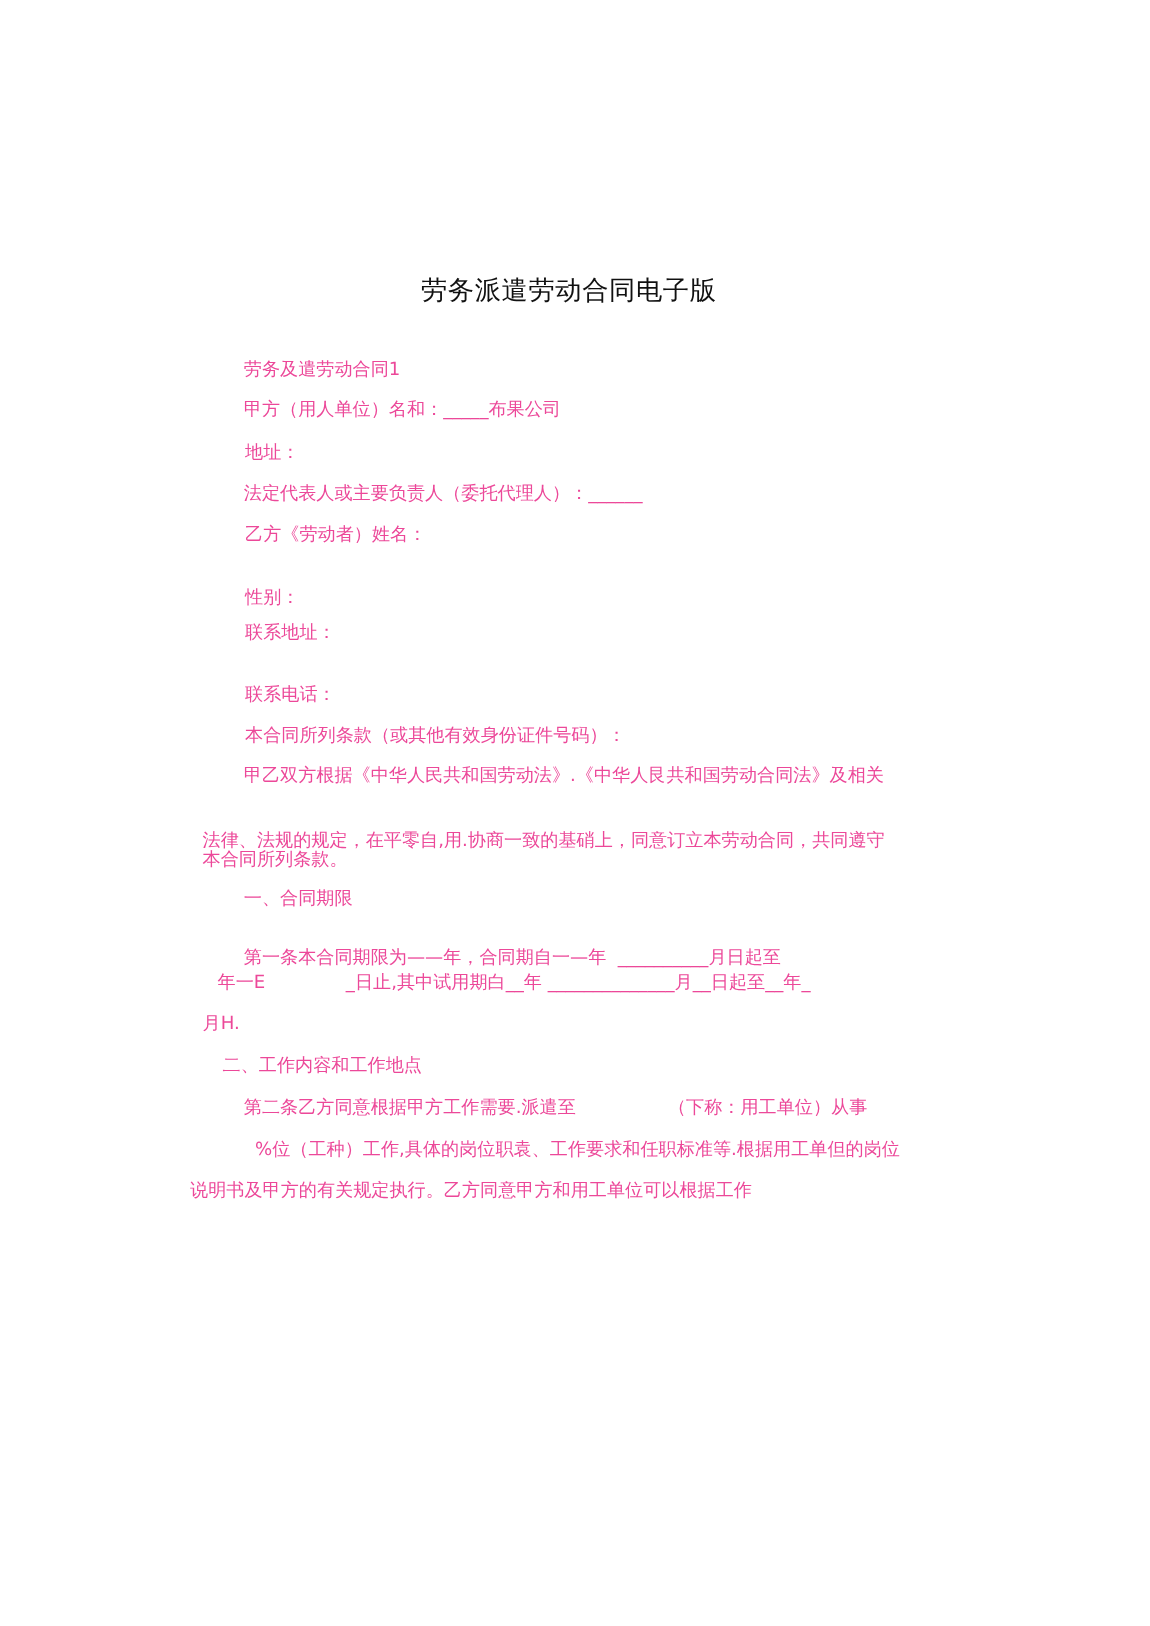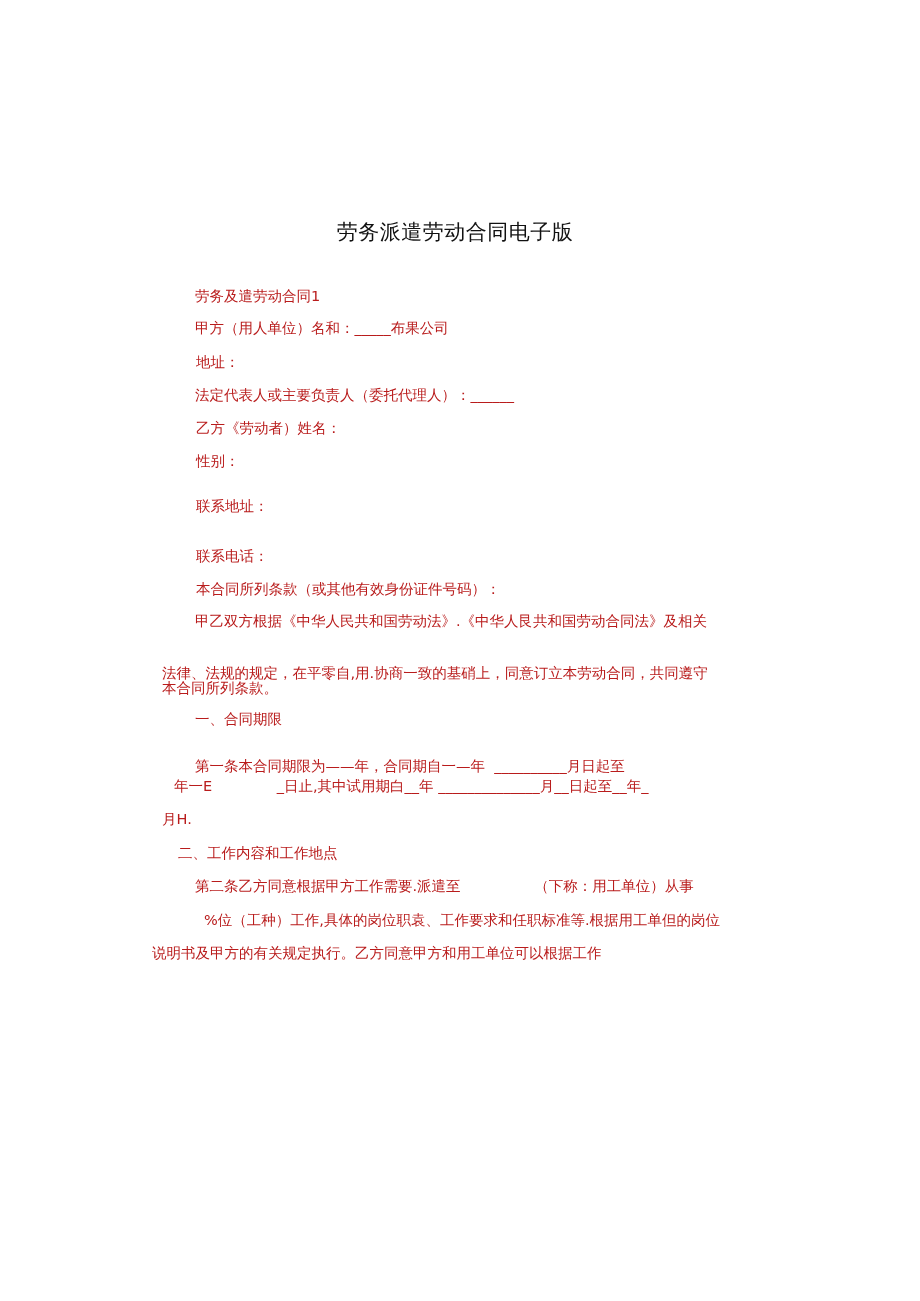--- a/index.html
+++ b/index.html
@@ -1,34 +1,34 @@
 <!DOCTYPE html>
 <html><head>
   <meta charset="utf-8">
   <style>
     html, body { margin: 0; padding: 0; background: #ffffff; }
     body { width: 920px; height: 1301px; position: relative; overflow: hidden;
       font-family: "DejaVu Sans", "Liberation Sans", sans-serif; color: #1a1a1a; }
     .page { position: absolute; left: 0; top: 0; width: 920px; height: 949px; }
     .title { position: absolute; top: 218px; left: 0; width: 910px; text-align: center;
       font-size: 21px; letter-spacing: 0.5px; color: #111; }
-    .line { position: absolute; font-size: 14.5px; white-space: pre; color: #b91c1c; line-height: 20px; }
+    .line { position: absolute; font-size: 14.5px; white-space: pre; color: #ec4899; line-height: 20px; }
   </style>
 </head>
 <body>
 
 <div class="page">
   <div class="title">劳务派遣劳动合同电子版</div>
   <div id="lines">
       <div class="line" style="left: 195px; top: 286px;">劳务及遣劳动合同1</div>
       <div class="line" style="left: 195px; top: 318px;">甲方（用人单位）名和：_____布果公司</div>
       <div class="line" style="left: 196px; top: 352px;">地址：</div>
       <div class="line" style="left: 195px; top: 385px;">法定代表人或主要负责人（委托代理人）：______</div>
       <div class="line" style="left: 196px; top: 418px;">乙方《劳动者）姓名：</div>
-      <div class="line" style="left: 196px; top: 451px;">性别：</div>
+      <div class="line" style="left: 196px; top: 468px;">性别：</div>
       <div class="line" style="left: 196px; top: 496px;">联系地址：</div>
       <div class="line" style="left: 196px; top: 546px;">联系电话：</div>
       <div class="line" style="left: 196px; top: 579px;">本合同所列条款（或其他有效身份证件号码）：</div>
       <div class="line" style="left: 195px; top: 611px;">甲乙双方根据《中华人民共和国劳动法》.《中华人艮共和国劳动合同法》及相关</div>
       <div class="line" style="left: 162px; top: 663px;">法律、法规的规定，在平零自,用.协商一致的基硝上，同意订立本劳动合同，共同遵守</div>
       <div class="line" style="left: 162px; top: 678px;">本合同所列条款。</div>
       <div class="line" style="left: 195px; top: 710px; font-family: Liberation Mono, monospace;">一、合同期限</div>
       <div class="line" style="left: 195px; top: 743px; margin-top: 13px;">第一条本合同期限为——年，合同期自一—年  __________月日起至</div>
       <div class="line" style="left: 162px; top: 776px; margin-left: 12px;">年一E              _日止,其中试用期白__年 ______________月__日起至__年_</div>
       <div class="line" style="left: 162px; top: 809px;">月H.</div>

